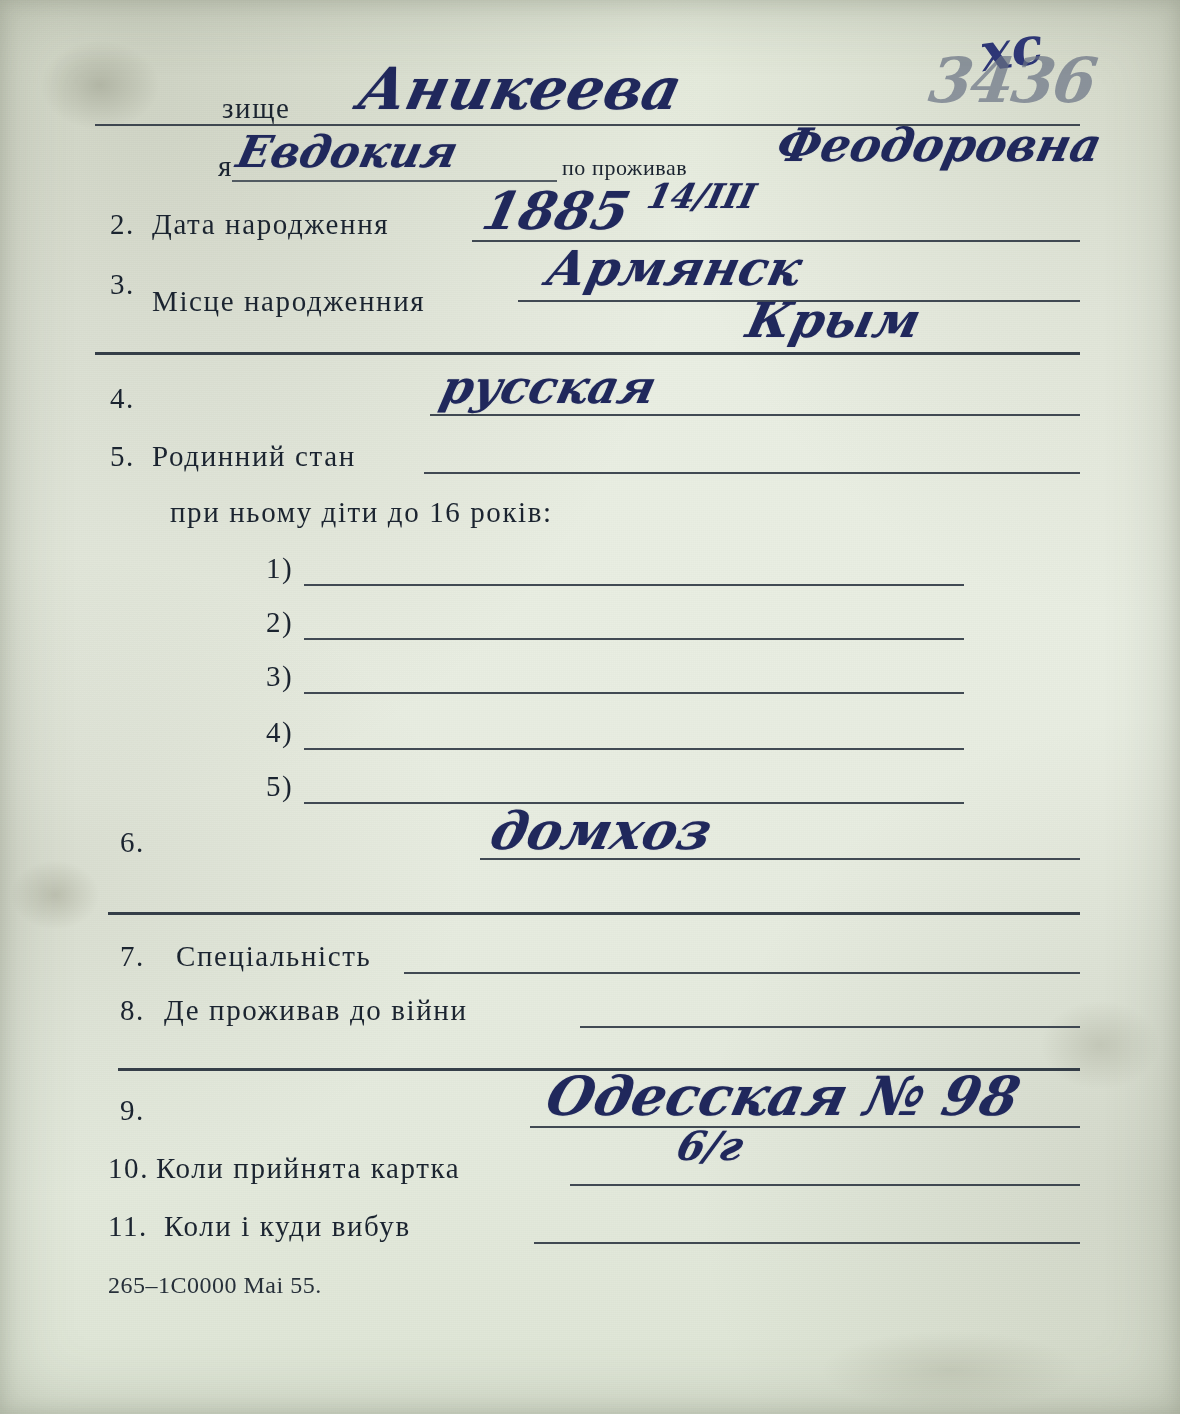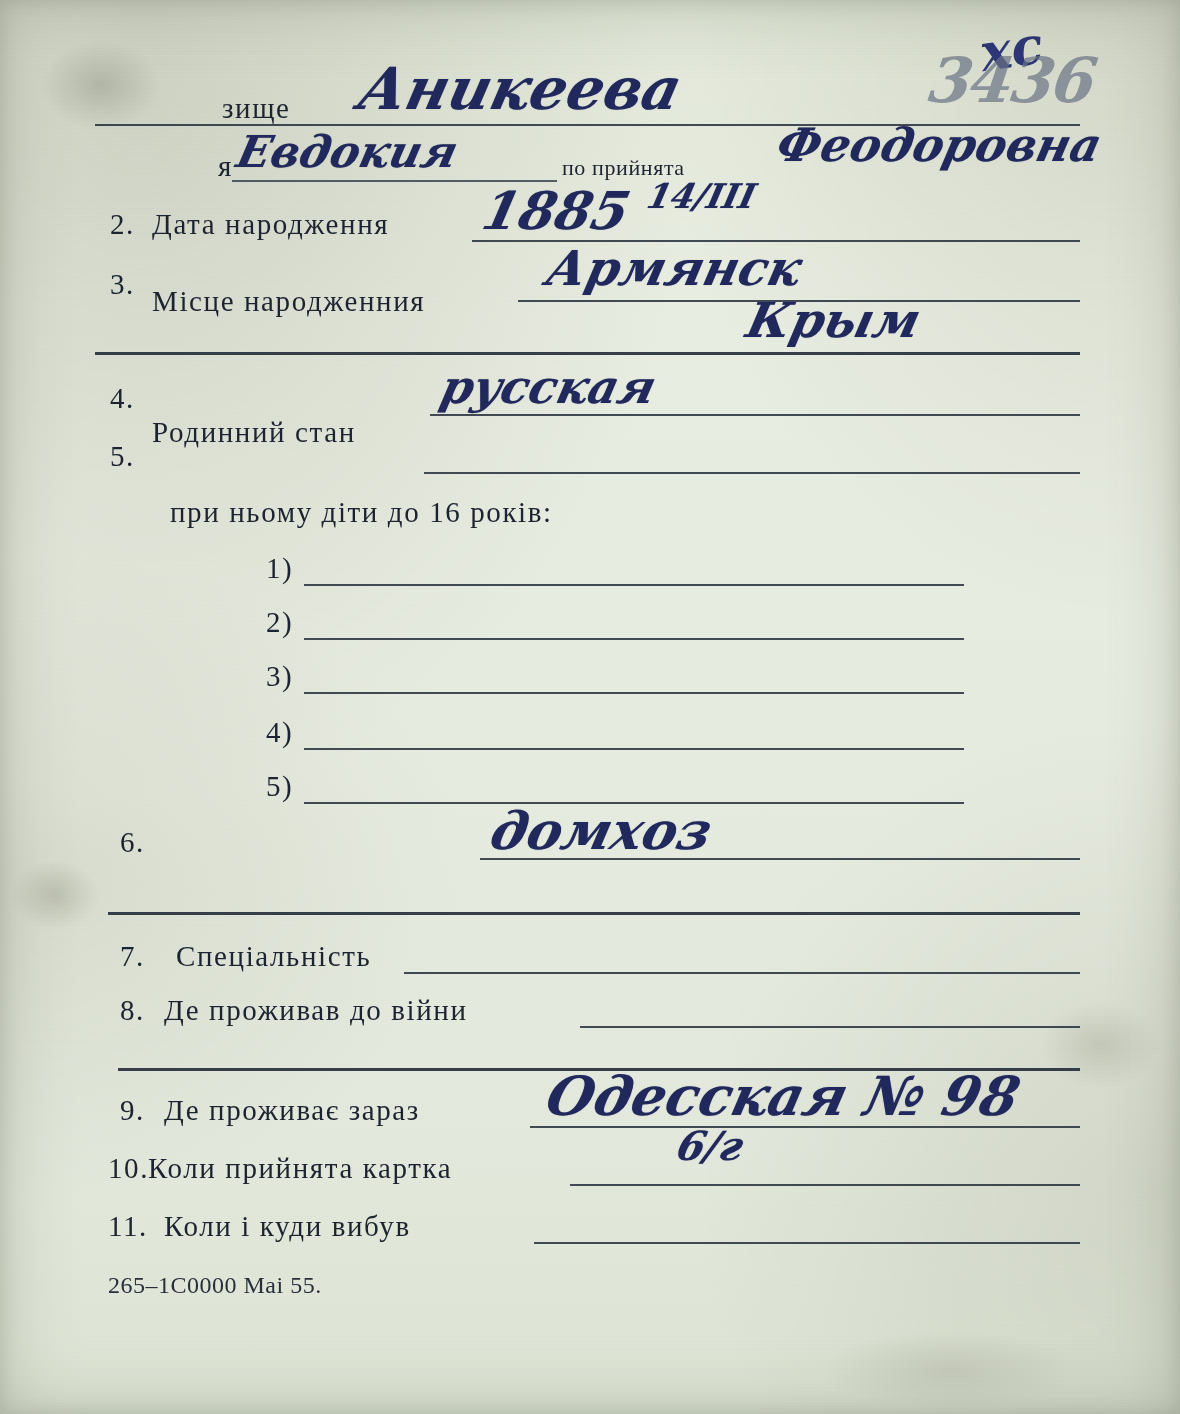--- a/index.html
+++ b/index.html
@@ -124,21 +124,21 @@
 
     <div class="mark" style="left:980px; top:18px; font-size:52px; color:#2d3677; transform:rotate(-8deg);">хс</div>
     <div class="mark pencilmark" style="left:930px; top:44px; font-size:62px; color:#6a7385; opacity:0.7; letter-spacing:-2px; transform:skewX(-8deg);">3436</div>
 
     <div class="lbl" style="left:222px; top:92px;">зище</div>
     <div class="rule" style="left:95px; top:124px; width:985px;"></div>
     <div class="hand sk" style="left:360px; top:55px; font-size:58px;">Аникеева</div>
 
     <div class="lbl" style="left:218px; top:150px;">я</div>
     <div class="rule thin" style="left:232px; top:180px; width:325px;"></div>
-    <div class="lbl small" style="left:562px; top:155px;">по прийнята</div>
+    <div class="lbl small" style="left:562px; top:155px;">по проживав</div>
     <div class="hand sk" style="left:238px; top:126px; font-size:44px;">Евдокия</div>
     <div class="hand sk" style="left:778px; top:118px; font-size:46px;">Феодоровна</div>
 
     <div class="lbl" style="left:110px; top:208px;">2.</div>
     <div class="lbl" style="left:152px; top:208px;">Дата народження</div>
     <div class="rule" style="left:472px; top:240px; width:608px;"></div>
     <div class="hand sk" style="left:484px; top:180px; font-size:52px;">1885</div>
     <div class="hand sk" style="left:648px; top:176px; font-size:34px;">14/III</div>
 
     <div class="lbl" style="left:110px; top:268px;">3.</div>
@@ -146,21 +146,21 @@
     <div class="rule" style="left:518px; top:300px; width:562px;"></div>
     <div class="hand sk" style="left:548px; top:240px; font-size:48px;">Армянск</div>
     <div class="hand sk" style="left:748px; top:292px; font-size:48px;">Крым</div>
     <div class="rule full" style="left:95px; top:352px; width:985px;"></div>
 
     <div class="lbl" style="left:110px; top:382px;">4.</div>
     <div class="rule" style="left:430px; top:414px; width:650px;"></div>
     <div class="hand sk" style="left:442px; top:360px; font-size:46px;">русская</div>
 
     <div class="lbl" style="left:110px; top:440px;">5.</div>
-    <div class="lbl" style="left:152px; top:416px;">Родинний стан</div>
+    <div class="lbl" style="left:152px; top:440px;">Родинний стан</div>
     <div class="rule" style="left:424px; top:472px; width:656px;"></div>
 
     <div class="lbl" style="left:170px; top:496px;">при ньому діти до 16 років:</div>
 
     <div class="lbl" style="left:266px; top:552px;">1)</div>
     <div class="rule" style="left:304px; top:584px; width:660px;"></div>
 
     <div class="lbl" style="left:266px; top:606px;">2)</div>
     <div class="rule" style="left:304px; top:638px; width:660px;"></div>
 
@@ -181,27 +181,26 @@
     <div class="lbl" style="left:120px; top:940px;">7.</div>
     <div class="lbl" style="left:164px; top:940px;margin-left:12px;">Спеціальність</div>
     <div class="rule" style="left:404px; top:972px; width:676px;"></div>
 
     <div class="lbl" style="left:120px; top:994px;">8.</div>
     <div class="lbl" style="left:164px; top:994px;">Де проживав до війни</div>
     <div class="rule" style="left:580px; top:1026px; width:500px;"></div>
     <div class="rule full" style="left:118px; top:1068px; width:962px;"></div>
 
     <div class="lbl" style="left:120px; top:1094px;">9.</div>
-    <div class="lbl" style="left:164px; top:1094px;">Де проживає зараз</div>
     <div class="rule" style="left:530px; top:1126px; width:550px;"></div>
     <div class="hand sk" style="left:548px; top:1064px; font-size:54px;">Одесская № 98</div>
     <div class="hand sk" style="left:678px; top:1122px; font-size:40px;">6/г</div>
 
     <div class="lbl" style="left:108px; top:1152px;">10.</div>
-    <div class="lbl" style="left:148px; top:1152px;font-family:Liberation Serif, serif;">Коли прийнята картка</div>
+    <div class="lbl" style="left:156px; top:1152px;font-family:Liberation Serif, serif;">Коли прийнята картка</div>
     <div class="rule" style="left:570px; top:1184px; width:510px;"></div>
 
     <div class="lbl" style="left:108px; top:1210px;">11.</div>
     <div class="lbl" style="left:164px; top:1210px;">Коли і куди вибув</div>
     <div class="rule" style="left:534px; top:1242px; width:546px;"></div>
 
     <div class="lbl foot" style="left:108px; top:1272px;">265–1C0000 Mai 55.</div>
   </div>
 
   <div id="edge-shadow"></div>

